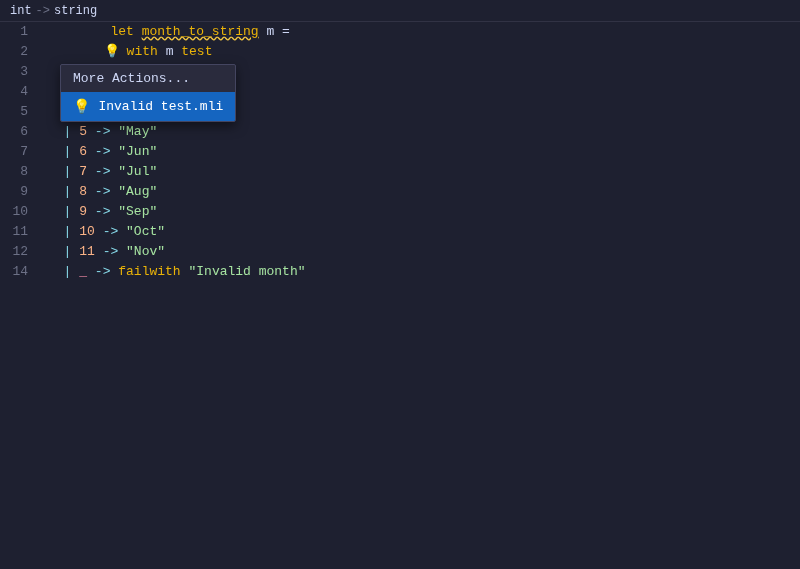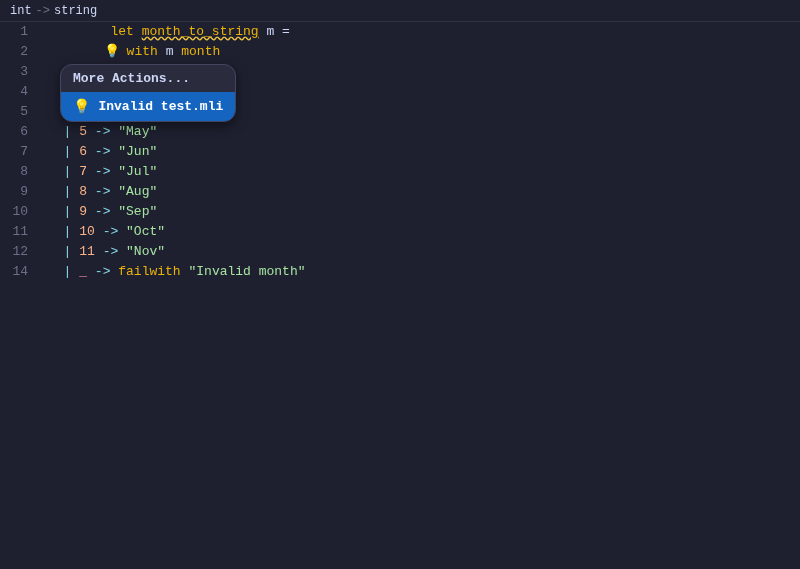--- a/index.html
+++ b/index.html
@@ -97,26 +97,25 @@
       overflow: hidden;
     }
 
     
     .context-menu {
       position: absolute;
       top: 42px;
       left: 60px;
       background-color: #2a2b3d;
       border: 1px solid #444560;
-      border-radius: 12px;
+      border-radius: 2px;
       box-shadow: 0 4px 12px rgba(0,0,0,0.5);
       z-index: 100;
       min-width: 160px;
       overflow: hidden;
-      font-weight: bold;
     }
 
     .context-menu-item {
       display: flex;
       align-items: center;
       padding: 6px 12px;
       cursor: pointer;
       font-size: 13px;
       color: #cdd6f4;
     }
@@ -175,21 +174,21 @@
     <div class="line">
       <span class="line-number">1</span>
       <span class="line-content">
         <span class="kw">let </span><span class="fn underline-yellow">month_to_string</span><span class="param"> m =</span>
       </span>
     </div>
 
     <div class="line" style="position:relative;">
       <span class="line-number">2</span>
       <span class="line-content">
-        <span class="lightbulb-indicator" style="position:relative; left:-6px;">💡</span><span class="kw">with</span><span class="param"> m </span><span class="kw">month</span>
+        <span class="lightbulb-indicator" style="position:relative; left:-6px;">💡</span><span class="kw">with</span><span class="param"> m </span><span class="kw">test</span>
       </span>
     </div>
 
     <div class="line">
       <span class="line-number">3</span>
       <span class="line-content"></span>
     </div>
 
     <div class="line">
       <span class="line-number">4</span>

